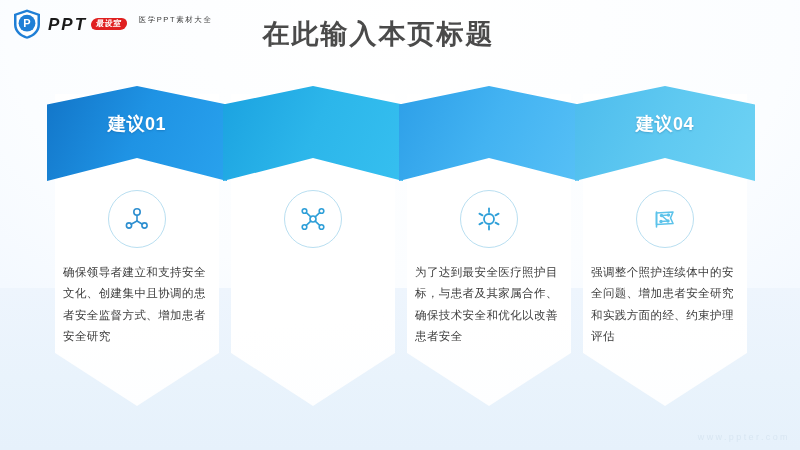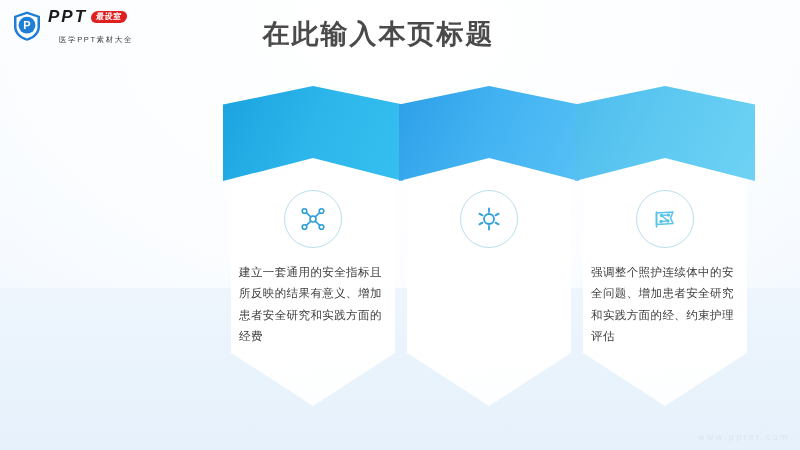--- a/index.html
+++ b/index.html
@@ -47,23 +47,23 @@
     gap: 6px;
   }
   .logo-shield {
     width: 30px;
     height: 32px;
     position: relative;
     flex: 0 0 auto;
   }
   .logo-text-wrap {
     display: flex;
-    flex-direction: column;
+    flex-direction: row;
     justify-content: center;
-    gap: 11px;
+    gap: 1px;
   }
   .logo-row1 {
     display: flex;
     align-items: center;
     gap: 4px;
   }
   .logo-ppt {
     font-size: 17px;
     font-weight: 800;
     font-style: italic;
@@ -229,59 +229,76 @@
         <span class="logo-badge">最设室</span>
       </span>
       <span class="logo-sub">医学PPT素材大全</span>
     </span>
   </div>
 
   <div class="page-title">在此输入本页标题</div>
 
   <div class="cards">
 
+    <div class="card c0">
+      <div class="card-body"></div>
+      <div class="card-head"></div>
+      <div class="card-head-label">建议01</div>
+      <div class="icon-ring">
+        <svg width="30" height="30" viewBox="0 0 30 30" fill="none" stroke="#2e8fd0" stroke-width="1.6" stroke-linecap="round">
+          <circle cx="15" cy="8" r="3.2"></circle>
+          <circle cx="7" cy="21.5" r="2.6"></circle>
+          <circle cx="22.5" cy="21.5" r="2.6"></circle>
+          <path d="M15 11.2 V17"></path>
+          <path d="M15 17 L9.1 20.3"></path>
+          <path d="M15 17 L20.4 20.3"></path>
+        </svg>
+      </div>
+      <div class="card-text">确保领导者建立和支持安全文化、创建集中且协调的患者安全监督方式、增加患者安全研究</div>
+    </div>
 
     <div class="card c1">
       <div class="card-body"></div>
       <div class="card-head"></div>
       <div class="icon-ring">
         <svg width="30" height="30" viewBox="0 0 30 30" fill="none" stroke="#2e9fd8" stroke-width="1.6" stroke-linecap="round">
           <circle cx="15" cy="15" r="3"></circle>
           <circle cx="6.5" cy="7" r="2.3"></circle>
           <circle cx="23.5" cy="7" r="2.3"></circle>
           <circle cx="6.5" cy="23" r="2.3"></circle>
           <circle cx="23.5" cy="23" r="2.3"></circle>
           <path d="M8.3 8.7 L12.8 12.9"></path>
           <path d="M21.7 8.7 L17.2 12.9"></path>
           <path d="M8.3 21.3 L12.8 17.1"></path>
           <path d="M21.7 21.3 L17.2 17.1"></path>
         </svg>
       </div>
-      <div class="card-text">建立一套通用的安全指标且所反映的结果有意义、增加患者安全研究和实践方面的经费</div>
     </div>
 
     <div class="card c2">
       <div class="card-body"></div>
       <div class="card-head"></div>
       <div class="icon-ring">
         <svg width="30" height="30" viewBox="0 0 30 30" fill="none" stroke="#2e9fd8" stroke-width="1.8" stroke-linecap="round">
           <circle cx="15" cy="15" r="5"></circle>
           <path d="M15 4.5 V8"></path>
           <path d="M15 22 V25.5"></path>
           <path d="M5.4 9.6 L8.5 11.4"></path>
           <path d="M21.5 18.6 L24.6 20.4"></path>
           <path d="M5.4 20.4 L8.5 18.6"></path>
           <path d="M21.5 11.4 L24.6 9.6"></path>
         </svg>
       </div>
+      <div class="card-text">为了达到最安全医疗照护目标，与患者及其家属合作、确保技术安全和优化以改善患者安全</div>
     </div>
 
     <div class="card c3">
       <div class="card-body"></div>
       <div class="card-head"></div>
+      <div class="card-head-label">建议04</div>
       <div class="icon-ring">
         <svg width="30" height="30" viewBox="0 0 30 30" fill="none" stroke="#5cc3ea" stroke-width="1.6" stroke-linecap="round" stroke-linejoin="round">
           <path d="M6.5 8 V23"></path>
           <path d="M6.5 9 L23 8 L20.5 14 L23 19.5 L6.5 20.5 Z"></path>
           <circle cx="11.5" cy="11.5" r="1.7" fill="#5cc3ea" stroke="none"></circle>
           <circle cx="18.5" cy="11" r="1.7" fill="#5cc3ea" stroke="none"></circle>
           <circle cx="11" cy="17.5" r="1.7" fill="#5cc3ea" stroke="none"></circle>
           <circle cx="18" cy="17" r="1.7" fill="#5cc3ea" stroke="none"></circle>
           <path d="M11.5 11.5 L18.5 11"></path>
           <path d="M11.5 11.5 L18 17"></path>

